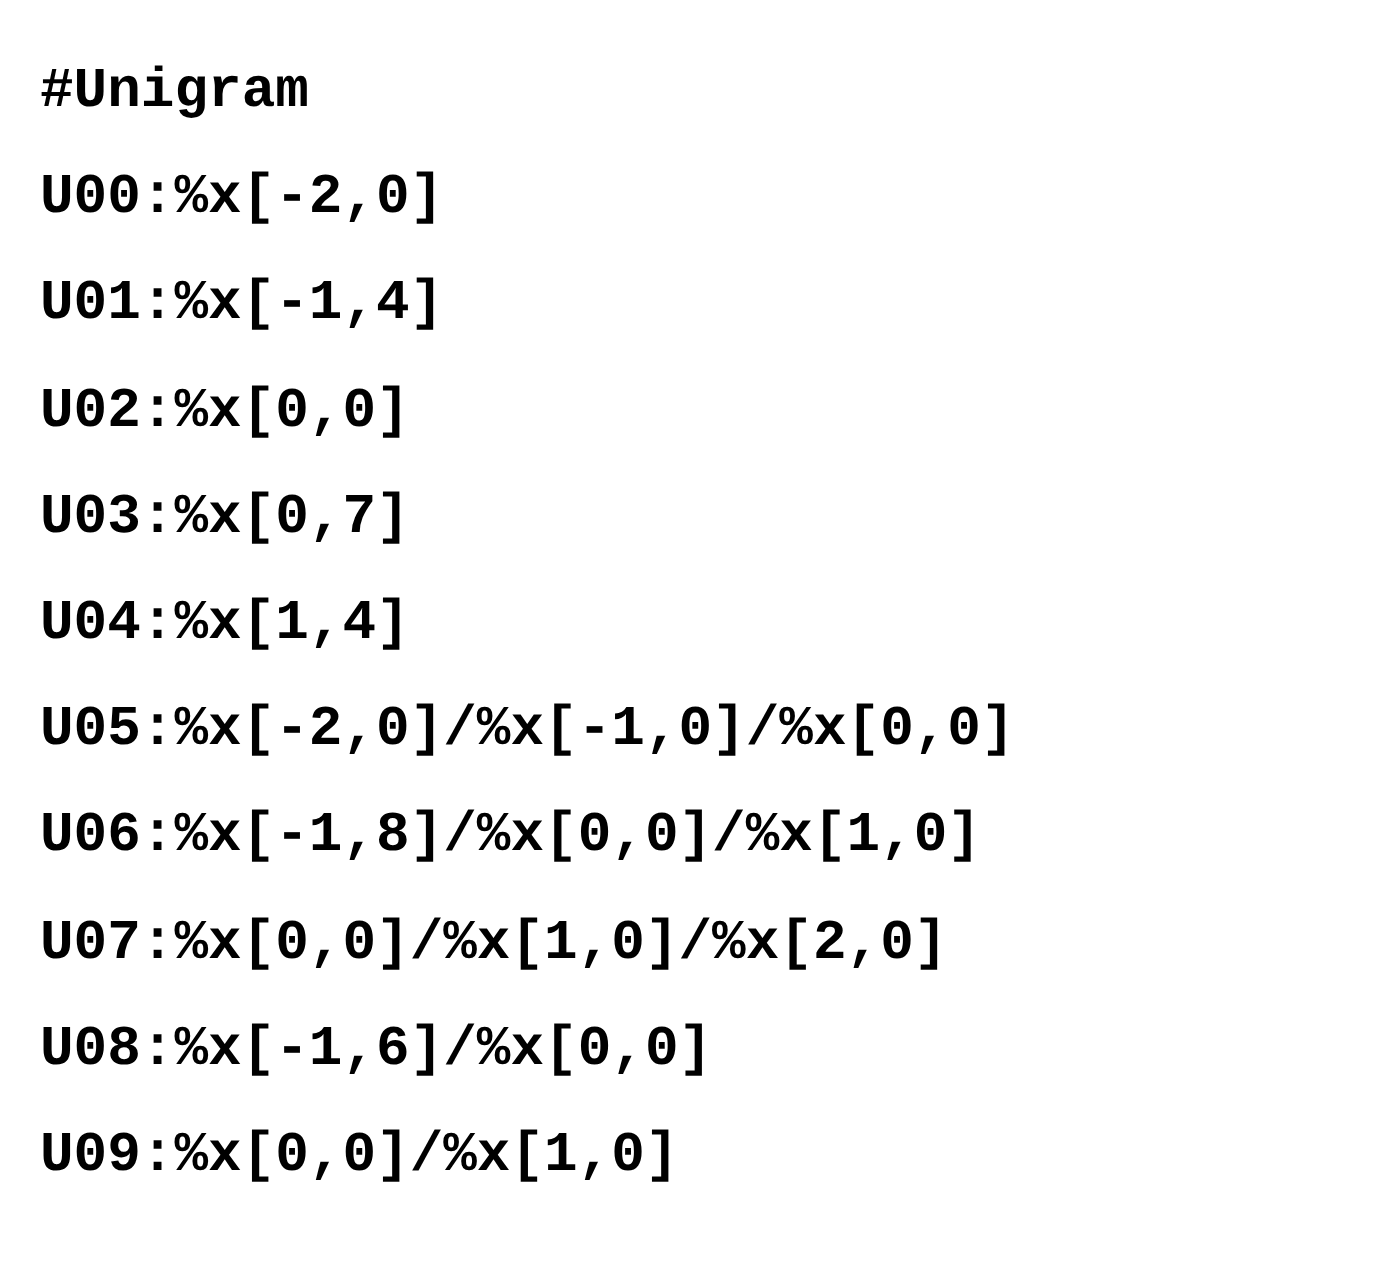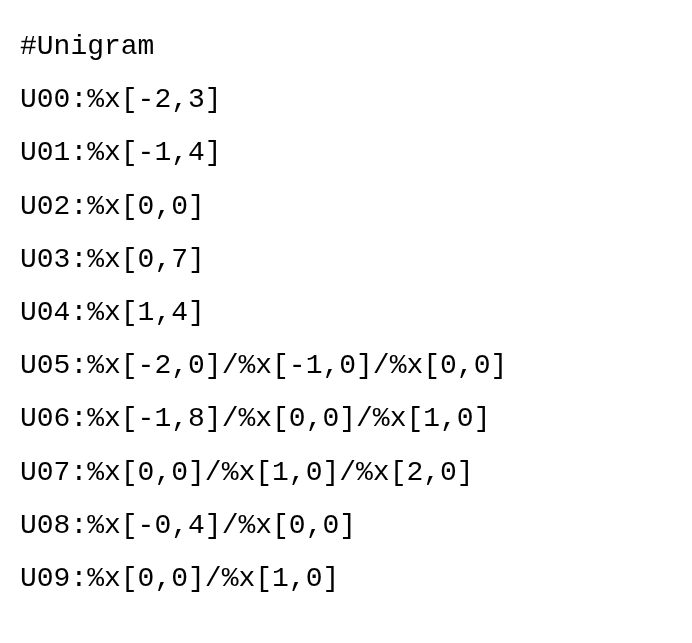--- a/index.html
+++ b/index.html
@@ -8,29 +8,29 @@
       background: white;
       font-family: "Courier New", "SimSun", monospace;
       font-size: 28px;
       line-height: 1.9;
       color: black;
       width: 692px;
       box-sizing: border-box;
     }
     .line {
       white-space: nowrap;
-      font-weight: normal;
+      font-weight: bold;
     }
   </style>
 </head>
 <body>
 
 <div class="line">#Unigram</div>
-<div class="line">U00:%x[-2,3]</div>
+<div class="line">U00:%x[-2,0]</div>
 <div class="line">U01:%x[-1,4]</div>
 <div class="line">U02:%x[0,0]</div>
 <div class="line">U03:%x[0,7]</div>
 <div class="line">U04:%x[1,4]</div>
 <div class="line">U05:%x[-2,0]/%x[-1,0]/%x[0,0]</div>
 <div class="line">U06:%x[-1,8]/%x[0,0]/%x[1,0]</div>
 <div class="line">U07:%x[0,0]/%x[1,0]/%x[2,0]</div>
-<div class="line">U08:%x[-0,4]/%x[0,0]</div>
+<div class="line">U08:%x[-1,6]/%x[0,0]</div>
 <div class="line">U09:%x[0,0]/%x[1,0]</div>
 
 </body></html>

